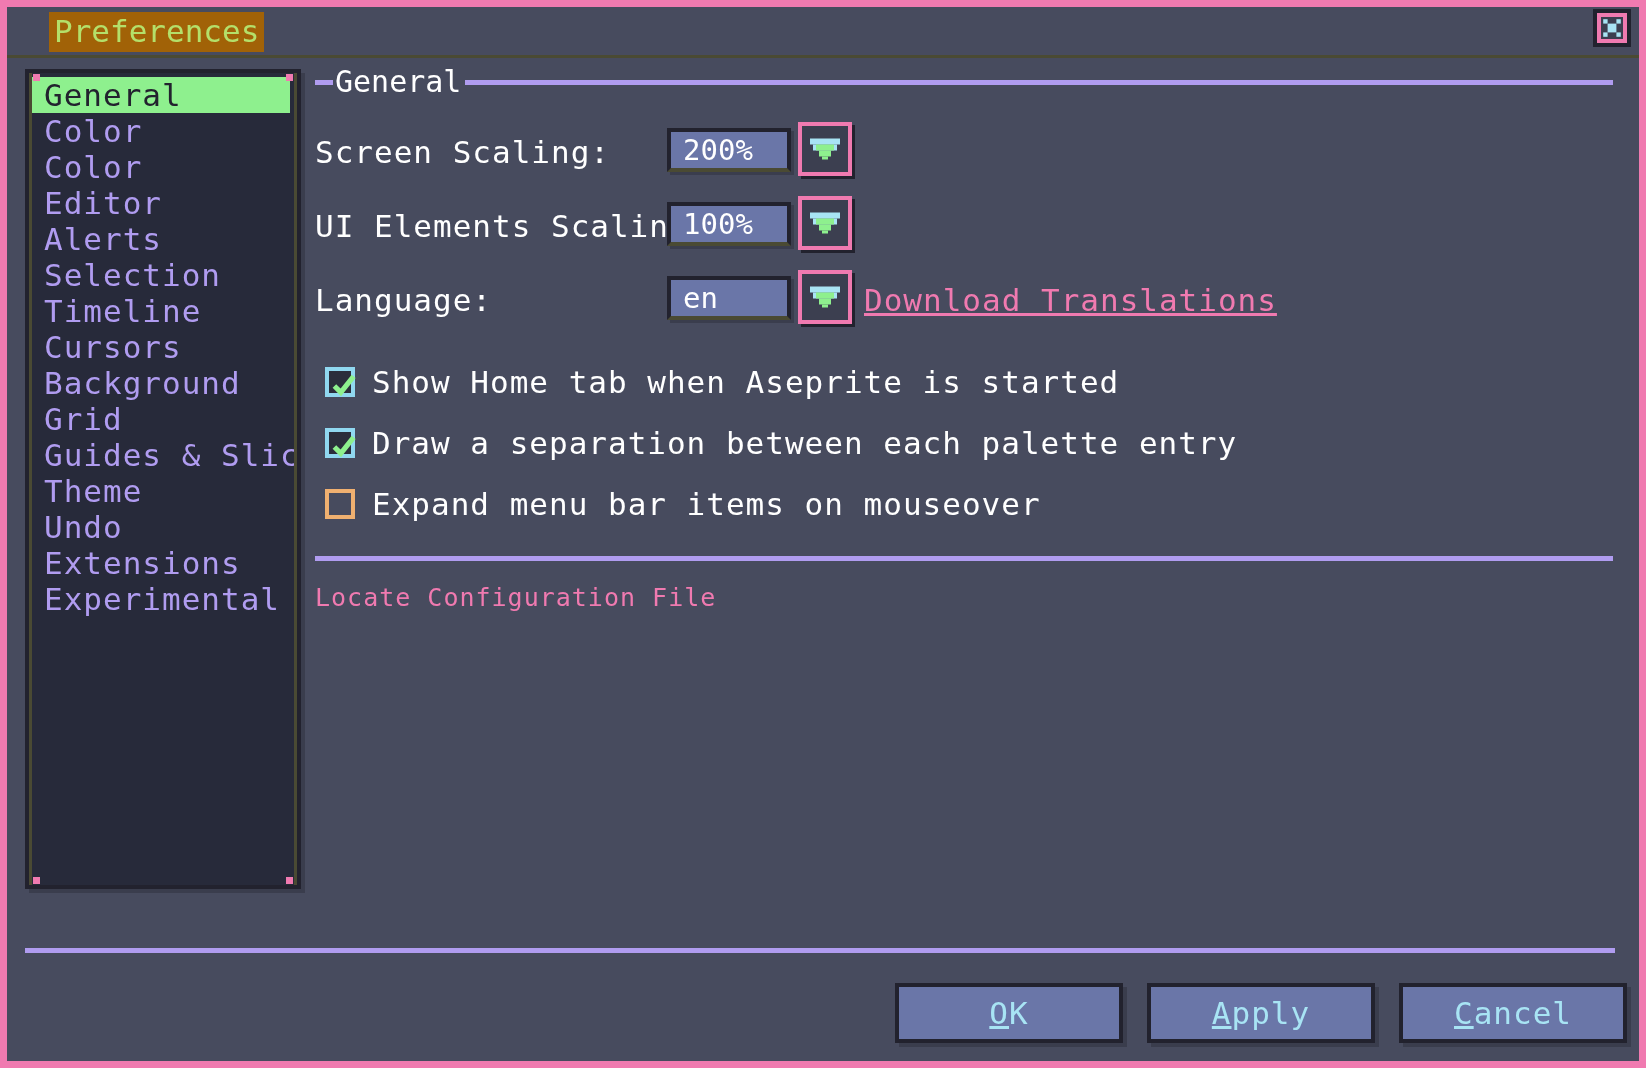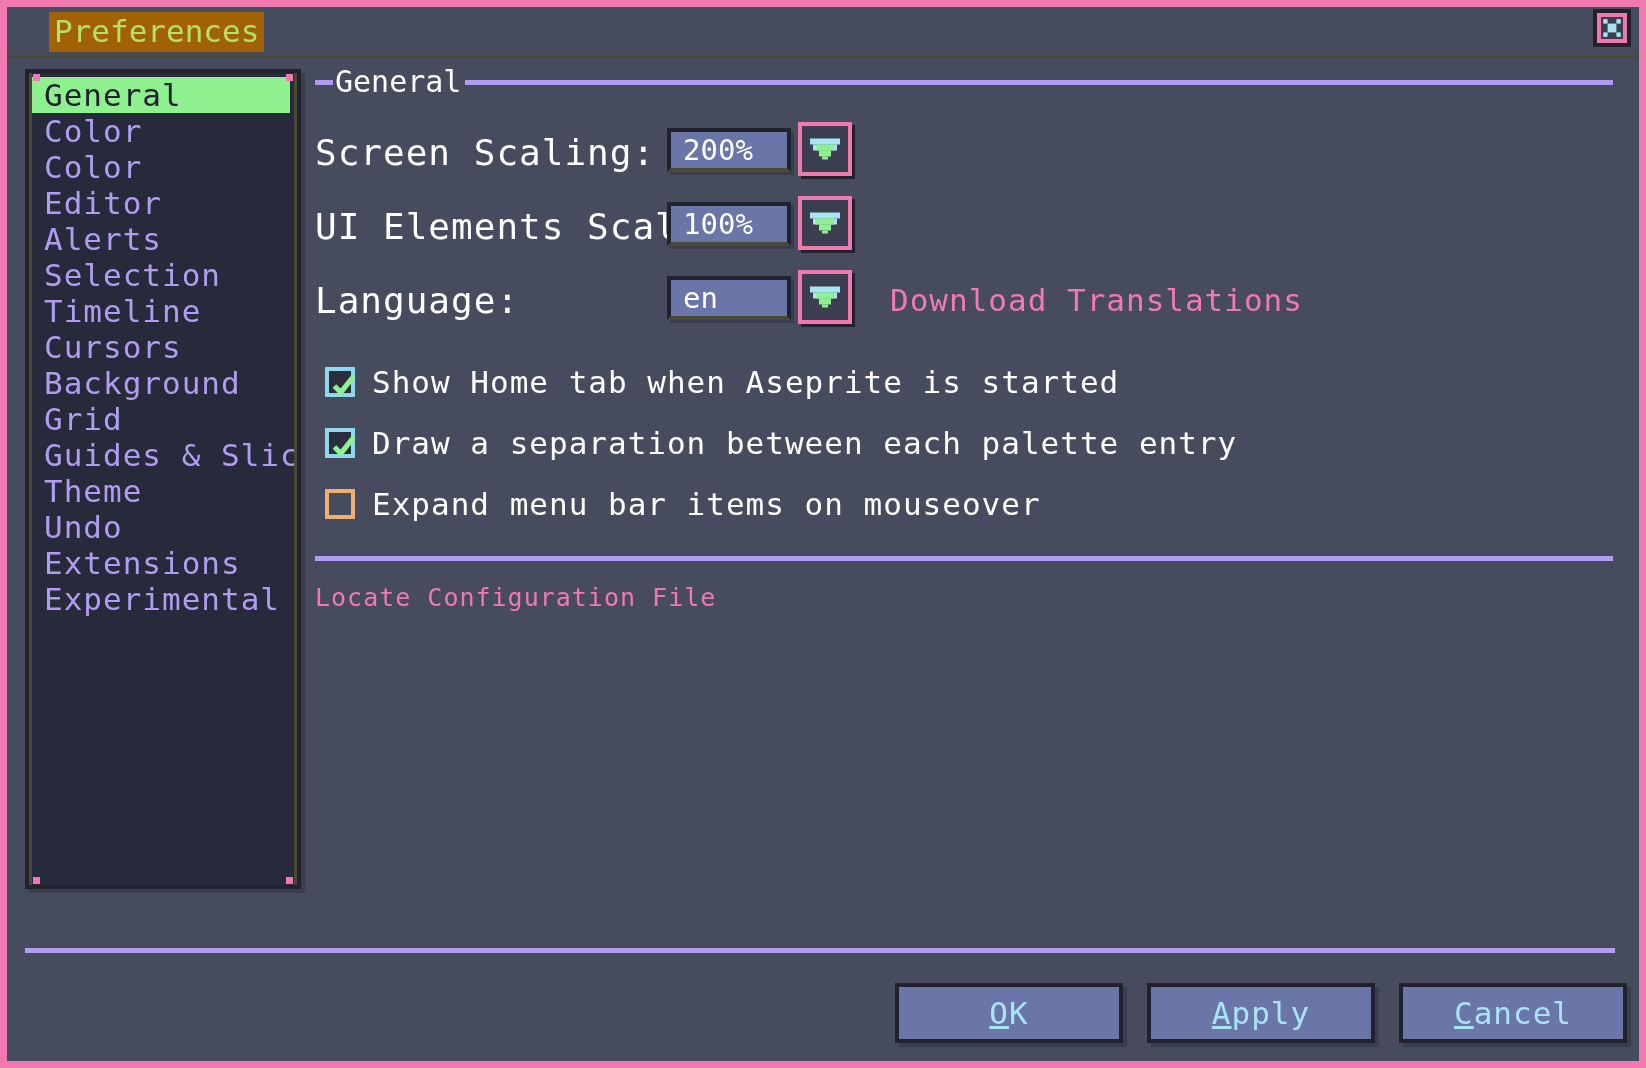--- a/index.html
+++ b/index.html
@@ -142,21 +142,21 @@
     margin-left: 4px;
   }
 
   .field-row {
     display: flex;
     align-items: center;
     height: 74px;
   }
   .field-label {
     color: #ffffff;
-    font-size: 36px;
+    font-size: 31px;
     letter-spacing: 1px;
     white-space: nowrap;
     width: 352px;
   }
   .combo {
     display: flex;
     align-items: flex-start;
   }
   .combo-value {
     width: 124px;
@@ -185,22 +185,23 @@
     align-items: center;
     justify-content: center;
     box-shadow: 3px 3px 0 #22222e;
   }
   .combo-arrow svg { display:block; }
 
   .sidelink {
     color: #f07ab0;
     font-size: 31px;
     letter-spacing: 1px;
-    margin-left: 38px;
-    white-space: nowrap;
+    margin-left: 12px;
+    white-space: nowrap;
+    text-decoration: underline;
   }
 
   .check-row {
     display: flex;
     align-items: center;
     height: 61px;
   }
   .checkbox {
     width: 30px;
     height: 30px;

